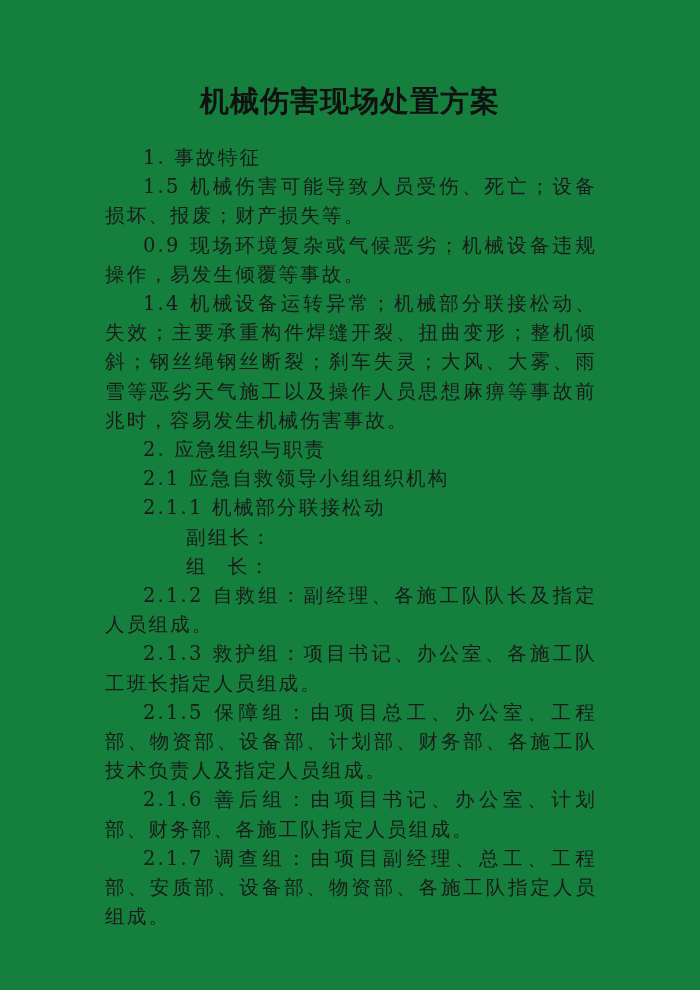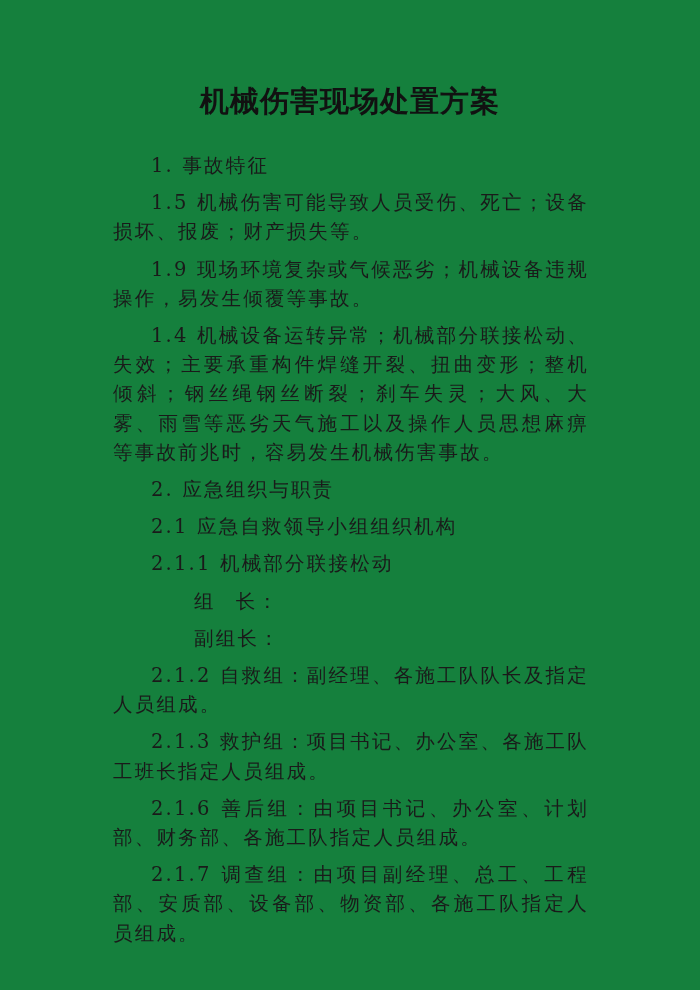--- a/index.html
+++ b/index.html
@@ -40,49 +40,50 @@
       position: absolute;
       left: 105px;
       top: 143px;
       width: 492px;
       font-size: 19.5px;
       line-height: 29.2px;
       letter-spacing: 2.2px;
       text-align: justify;
     }
     .para {
-      margin: 8px;
+      margin: 0;
       padding: 0;
       text-indent: 38px;
     }
     .para.member {
       text-indent: 81px;
     }
     .para.member .gap {
       display: inline-block;
       width: 20px;
     }
   </style>
 </head>
 <body>
 
 <div class="page">
   <h1 class="title">机械伤害现场处置方案</h1>
 
   <div class="body">
     <p class="para">1.  事故特征</p>
     <p class="para">1.5 机械伤害可能导致人员受伤、死亡；设备损坏、报废；财产损失等。</p>
-    <p class="para">1.9 现场环境复杂或气候恶劣；机械设备违规操作，易发生倾覆等事故。</p>
+    <p class="para">0.9 现场环境复杂或气候恶劣；机械设备违规操作，易发生倾覆等事故。</p>
     <p class="para">1.4 机械设备运转异常；机械部分联接松动、失效；主要承重构件焊缝开裂、扭曲变形；整机倾斜；钢丝绳钢丝断裂；刹车失灵；大风、大雾、雨雪等恶劣天气施工以及操作人员思想麻痹等事故前兆时，容易发生机械伤害事故。</p>
     <p class="para">2.  应急组织与职责</p>
     <p class="para">2.1 应急自救领导小组组织机构</p>
     <p class="para">2.1.1 机械部分联接松动</p>
 
+    <p class="para member">副组长：</p>
     <p class="para member"><span>组</span><span class="gap"></span><span>长：</span></p>
-    <p class="para member">副组长：</p>
 
     <p class="para">2.1.2 自救组：副经理、各施工队队长及指定人员组成。</p>
     <p class="para">2.1.3 救护组：项目书记、办公室、各施工队工班长指定人员组成。</p>
+    <p class="para">2.1.5 保障组：由项目总工、办公室、工程部、物资部、设备部、计划部、财务部、各施工队技术负责人及指定人员组成。</p>
     <p class="para">2.1.6 善后组：由项目书记、办公室、计划部、财务部、各施工队指定人员组成。</p>
     <p class="para">2.1.7 调查组：由项目副经理、总工、工程部、安质部、设备部、物资部、各施工队指定人员组成。</p>
 
   </div>
 </div>
 
 </body></html>

